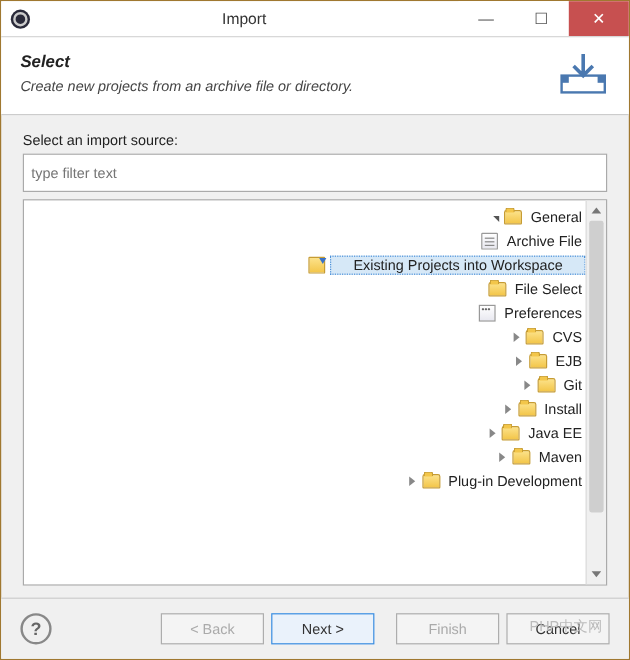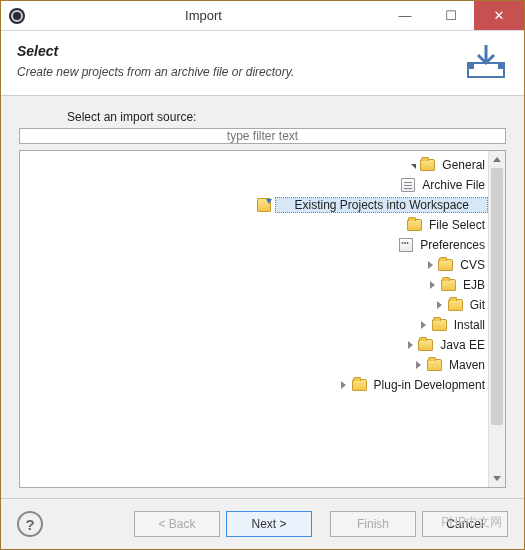--- a/index.html
+++ b/index.html
@@ -79,32 +79,31 @@
     margin-left: 10px;
   }
   
   .body {
     flex: 1;
     padding: 14px 18px 10px 18px;
     display: flex;
     flex-direction: column;
     overflow: hidden;
   }
-  .label-row { font-size: 12px; color: #222; margin-bottom: 4px; margin-left: 48px; }
+  .label-row { font-size: 12px; color: #222; margin-bottom: 4px; }
   .filter-input {
     width: 100%;
-    height: 16px;
+    height: 32px;
     padding: 2px 6px;
     font-size: 12px;
     color: #888;
     border: 1px solid #aaa;
     background: #fff;
     outline: none;
     margin-bottom: 6px;
-    text-align: center;
   }
   .tree-wrapper {
     flex: 1;
     border: 1px solid #aaa;
     background: #fff;
     display: flex;
     overflow: hidden;
   }
   .tree {
     flex: 1;

